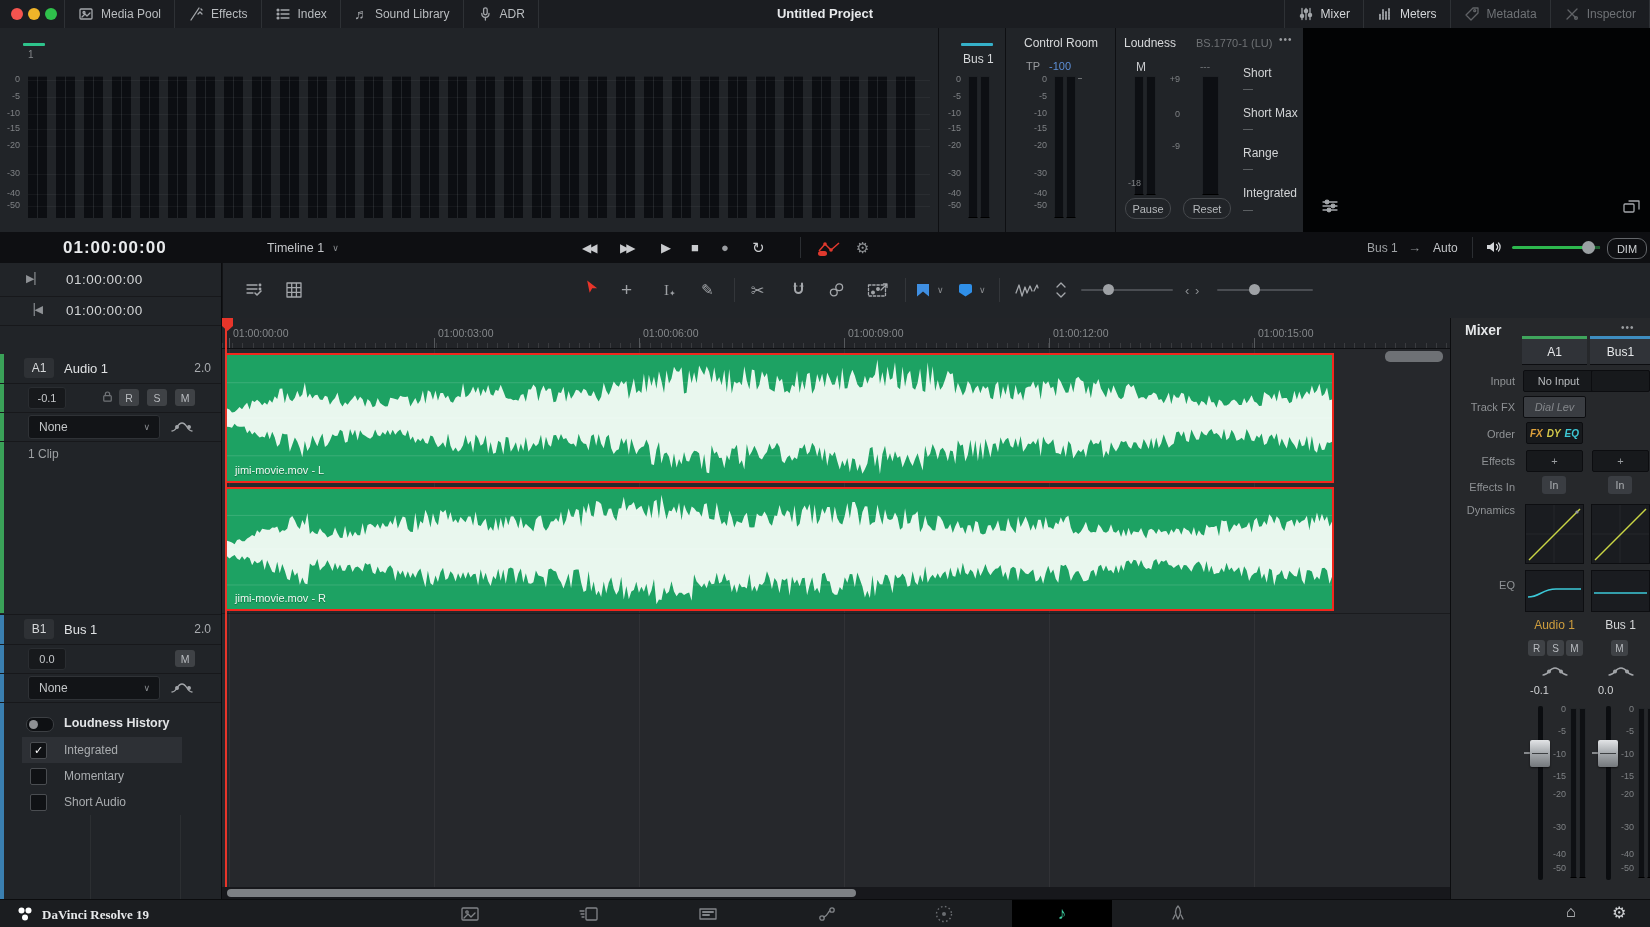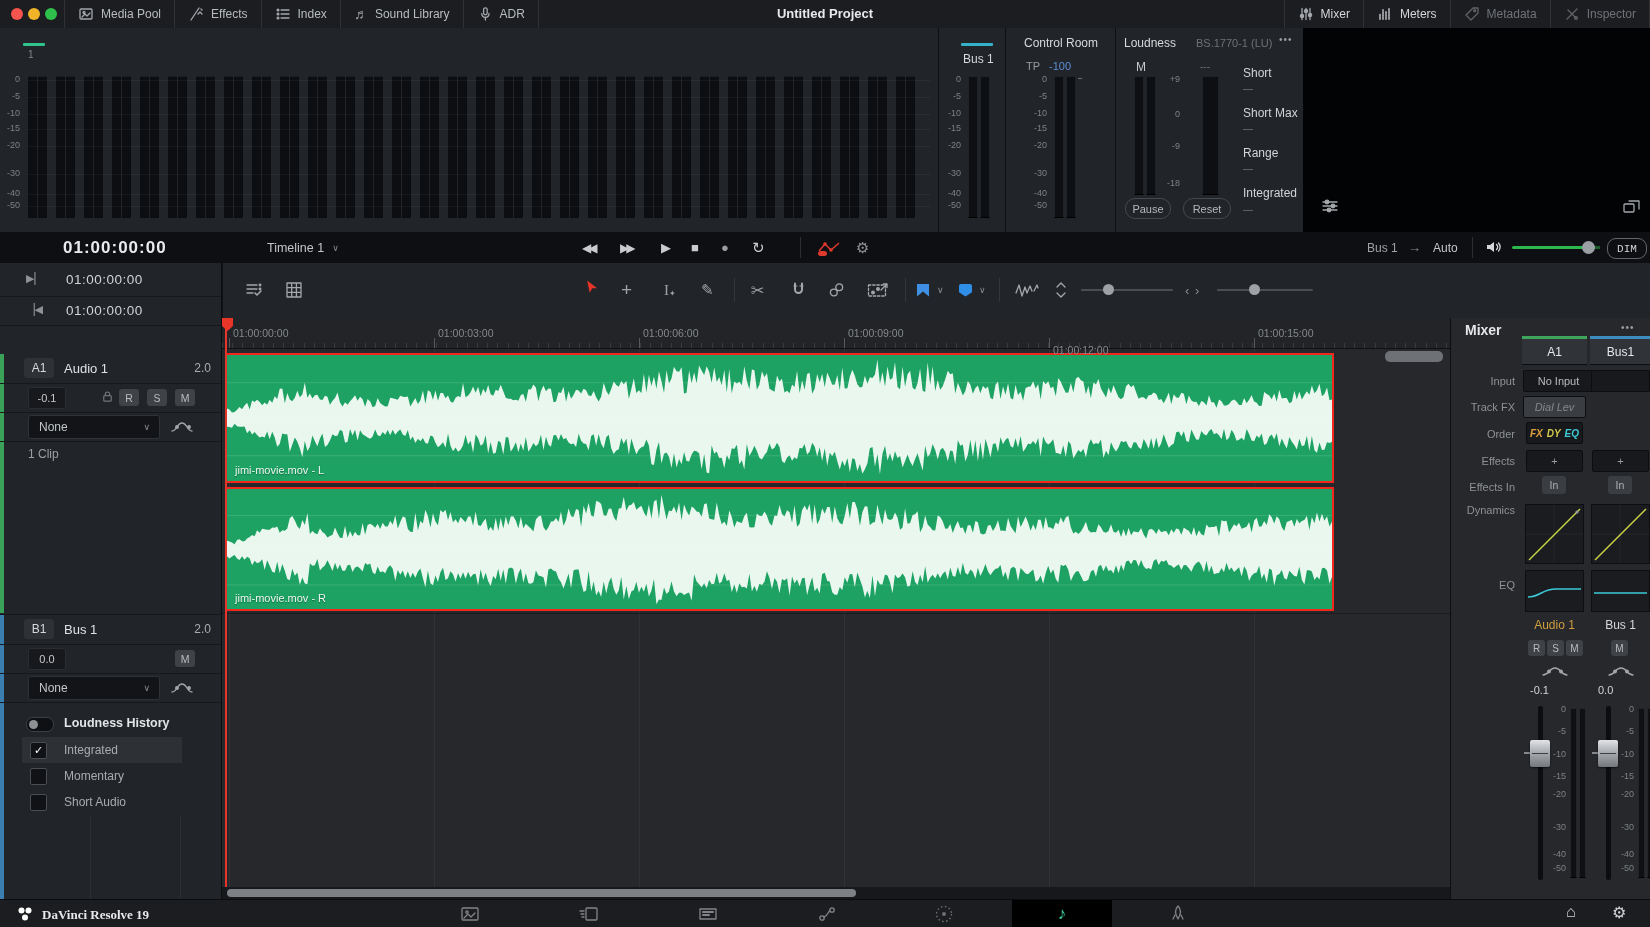--- a/index.html
+++ b/index.html
@@ -359,21 +359,21 @@
         <div class="mbar" style="width:8px;"></div>
           <div class="mbar" style="width:8px;"></div>
       </div>
       <div class="ab" style="left:86px;top:48px;display:flex;gap:2px;height:119px;">
         <div class="mbar" style="width:15px;"></div>
       </div>
       <div id="lu-scale" class="ab" style="left:0;top:0;width:66px;height:204px;">
           <div style="position:absolute;left:0px;top:46px;width:64px;text-align:right;font-size:9px;color:#7e8184;" class="db-lab">+9</div>
           <div style="position:absolute;left:0px;top:81px;width:64px;text-align:right;font-size:9px;color:#7e8184;" class="db-lab">0</div>
           <div style="position:absolute;left:0px;top:113px;width:64px;text-align:right;font-size:9px;color:#7e8184;" class="db-lab">-9</div>
-          <div style="position:absolute;left:0px;top:150px;width:64px;text-align:right;font-size:9px;color:#7e8184;" class="db-lab">-18</div>
+          <div style="position:absolute;left:12px;top:150px;width:64px;text-align:left;font-size:9px;color:#7e8184;" class="db-lab">-18</div>
         </div>
       <div class="pill-btn ab" style="left:9px;top:170px;width:44px;height:19px;">
           <span>Pause</span>
         </div>
       <div class="pill-btn ab" style="left:67px;top:170px;width:46px;height:19px;">
           <span>Reset</span>
         </div>
 
       <div class="ab" style="left:127px;top:38px;font-size:12px;color:#d2d4d6;">Short</div>
       <div class="ab" style="left:127px;top:55px;font-size:10px;color:#6f7275;">—</div>
@@ -424,21 +424,21 @@
     <div class="tr-ic" style="left:1433px;font-size:12px;color:#c3c5c8;">Auto</div>
     <div class="ab" style="left:1472px;top:5px;width:1px;height:21px;background:#2b2e32;"></div>
     <svg class="ab" style="left:1486px;top:8px;" width="16" height="14" viewBox="0 0 16 14">
       <path d="M1 5v4h3l4 3V2L4 5z" fill="#d4d6d9"></path>
       <path d="M10.5 4.5a3.2 3.2 0 0 1 0 5M12.5 3a5.8 5.8 0 0 1 0 8" stroke="#d4d6d9" fill="none" stroke-width="1.3" stroke-linecap="round"></path>
     </svg>
     <div class="ab" style="left:1512px;top:14px;width:88px;height:3px;border-radius:2px;background:#2db84e;">
       <div class="ab" style="left:70px;top:-5px;width:13px;height:13px;border-radius:50%;background:#9aa0a3;"></div>
       <div class="ab" style="left:83px;top:0;width:5px;height:3px;background:#1d5c2f;border-radius:0 2px 2px 0;"></div>
     </div>
-    <div class="ab" style="left:1607px;top:6px;width:38px;height:19px;border:1px solid #63666a;border-radius:9px;display:flex;align-items:center;justify-content:center;font-size:11px;color:#cfd1d4;font-family:Liberation Mono, monospace;">
+    <div class="ab" style="left:1607px;top:6px;width:38px;height:19px;border:1px solid #63666a;border-radius:9px;display:flex;align-items:center;justify-content:center;font-size:11px;color:#cfd1d4;">
         <span>DIM</span>
       </div>
   </section>
 
   <section id="toolbar" class="ab">
     <svg class="ic tool" style="left:22px;" width="20" height="18" viewBox="0 0 20 18">
         <path d="M2 4h10M2 8h10M2 12h6"></path>
         <path d="M10 12l2 2 4-4" stroke-width="1.6"></path>
         <circle cx="15" cy="4" r=".8"></circle>
         <circle cx="15" cy="8" r=".8"></circle>
@@ -615,21 +615,21 @@
     <div id="ruler">
         <div style="position:absolute;left:7px;top:20px;width:1px;height:10px;background:#55585c;"></div>
         <div style="position:absolute;left:11px;top:9px;font-size:10.5px;color:#85888b;white-space:nowrap;">01:00:00:00</div>
         <div style="position:absolute;left:212px;top:20px;width:1px;height:10px;background:#55585c;"></div>
         <div style="position:absolute;left:216px;top:9px;font-size:10.5px;color:#85888b;white-space:nowrap;">01:00:03:00</div>
         <div style="position:absolute;left:417px;top:20px;width:1px;height:10px;background:#55585c;"></div>
         <div style="position:absolute;left:421px;top:9px;font-size:10.5px;color:#85888b;white-space:nowrap;">01:00:06:00</div>
         <div style="position:absolute;left:622px;top:20px;width:1px;height:10px;background:#55585c;"></div>
         <div style="position:absolute;left:626px;top:9px;font-size:10.5px;color:#85888b;white-space:nowrap;">01:00:09:00</div>
         <div style="position:absolute;left:827px;top:20px;width:1px;height:10px;background:#55585c;"></div>
-        <div style="position:absolute;left:831px;top:26px;font-size:10.5px;color:#85888b;white-space:nowrap;">01:00:12:00</div>
+        <div style="position:absolute;left:831px;top:9px;font-size:10.5px;color:#85888b;white-space:nowrap;">01:00:12:00</div>
         <div style="position:absolute;left:1032px;top:20px;width:1px;height:10px;background:#55585c;"></div>
         <div style="position:absolute;left:1036px;top:9px;font-size:10.5px;color:#85888b;white-space:nowrap;">01:00:15:00</div>
       </div>
     <div class="ab" style="left:3px;top:0;width:2px;height:569px;background:#e8352a;z-index:5;"></div>
     <div class="ab" style="left:0;top:0;width:11px;height:13px;background:#e8352a;clip-path:polygon(0 0,100% 0,100% 62%,50% 100%,0 62%);z-index:6;"></div>
 
     <div class="ab" style="left:1163px;top:33px;width:58px;height:11px;border-radius:5px;background:#6e7175;"></div>
     <div class="ab" style="left:0;top:569px;width:1228px;height:12px;background:#17181c;">
       <div class="ab" style="left:5px;top:2px;width:629px;height:8px;border-radius:4px;background:#7d8084;"></div>
     </div>

